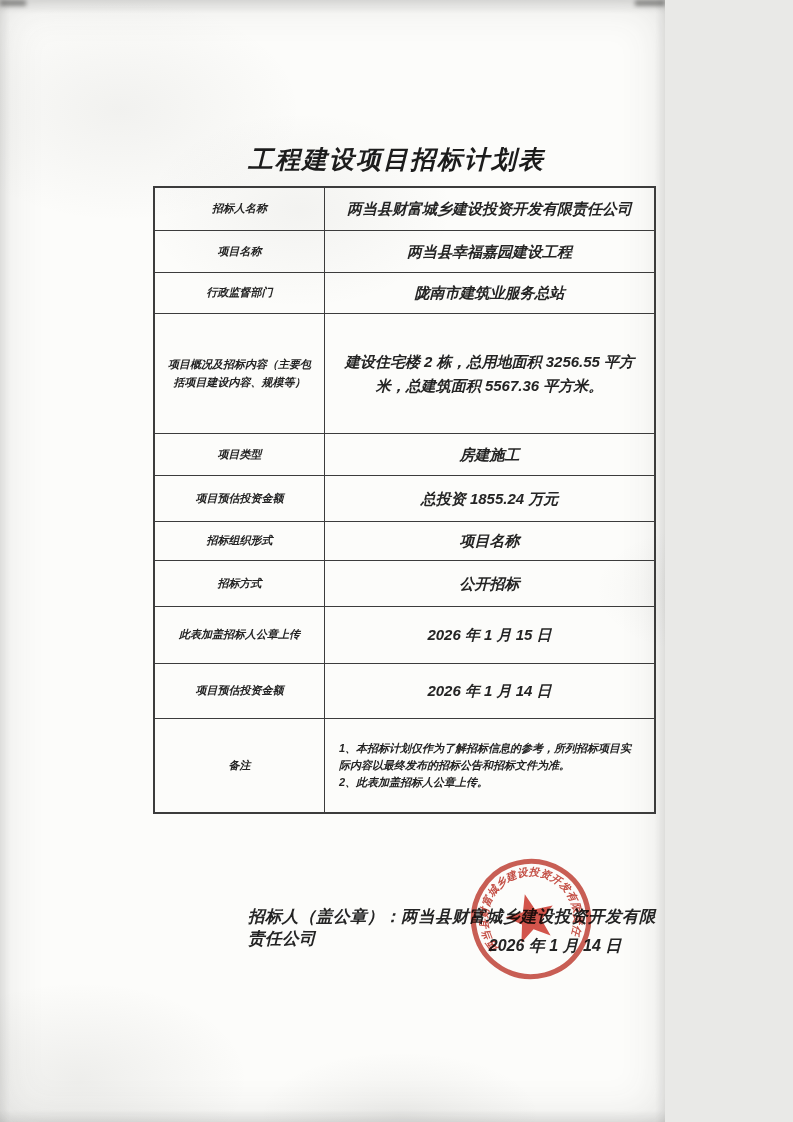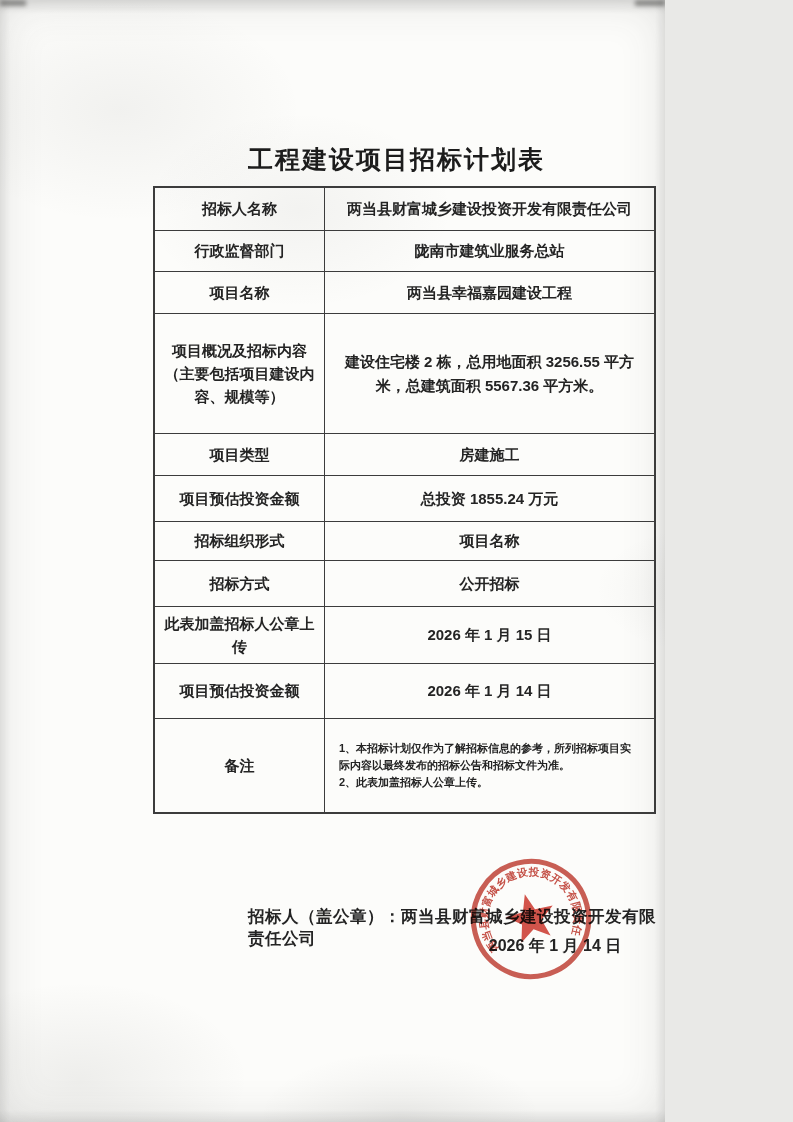--- a/index.html
+++ b/index.html
@@ -13,20 +13,21 @@
       radial-gradient(260px 160px at 120px 110px, rgba(70,70,65,.06), transparent 70%),
       radial-gradient(150px 90px  at 700px 590px, rgba(70,70,65,.05), transparent 70%),
       radial-gradient(240px 140px at 80px 1080px, rgba(70,70,65,.08), transparent 70%),
       radial-gradient(200px 90px  at 400px 1115px, rgba(70,70,65,.07), transparent 70%),
       linear-gradient(180deg, rgba(0,0,0,.10) 0, rgba(0,0,0,0) 14px),
       linear-gradient(0deg,  rgba(0,0,0,.08) 0, rgba(0,0,0,0) 12px),
       linear-gradient(90deg, rgba(0,0,0,.07) 0, rgba(0,0,0,0) 10px),
       linear-gradient(270deg, rgba(0,0,0,.07) 0, rgba(0,0,0,0) 10px),
       #fcfcfa;
     box-shadow: inset 0 0 45px rgba(60,60,55,.14);
+    font-style: italic;
   }
   .corner-mark { position:absolute; background:rgba(40,40,38,.45); filter:blur(2px); }
   .cm-tl { left:0; top:0; width:26px; height:6px; }
   .cm-tr { right:0; top:0; width:30px; height:6px; }
 
   .doc-title {
     position:absolute; left:0; top:143px; width:793px;
     text-align:center; font-size:25px; font-weight:bold;
     letter-spacing:2px; color:#1c1c1c;
     font-family:"Liberation Serif","DejaVu Serif",serif;
@@ -34,21 +35,21 @@
 
   .bid-table {
     position:absolute; left:153px; top:186px; width:503px;
     border:2px solid #3c3c3c; display:flex; flex-direction:column;
   }
   .tr { display:flex; border-bottom:1.6px solid #3c3c3c; }
   .tr:last-child { border-bottom:none; }
   .th {
     width:170px; flex:0 0 170px; border-right:1.6px solid #3c3c3c;
     display:flex; align-items:center; justify-content:center;
-    text-align:center; font-weight:bold; font-size:15px; line-height:1.55;
+    text-align:center; font-weight:bold; font-size:11px; line-height:1.55;
     padding:4px 9px; color:#242424;
   }
   .td {
     flex:1; display:flex; align-items:center; justify-content:center;
     text-align:center; font-weight:bold; font-size:15px; line-height:1.6;
     padding:4px 14px; white-space:pre-line; color:#242424;
   }
   .td.gap { line-height:2.4; }
   .td.left { justify-content:flex-start; text-align:left; line-height:1.55; font-size:11px; }
 
@@ -74,27 +75,27 @@
   <div class="corner-mark cm-tl"></div>
   <div class="corner-mark cm-tr"></div>
 
   <div class="doc-title">工程建设项目招标计划表</div>
 
   <div class="bid-table">
     <div class="tr" style="height:43px">
       <div class="th">招标人名称</div>
       <div class="td">两当县财富城乡建设投资开发有限责任公司</div>
     </div>
+    <div class="tr" style="height:42px">
+      <div class="th">项目名称</div>
+      <div class="td">两当县幸福嘉园建设工程</div>
+    </div>
     <div class="tr" style="height:41px">
       <div class="th">行政监督部门</div>
       <div class="td">陇南市建筑业服务总站</div>
-    </div>
-    <div class="tr" style="height:42px">
-      <div class="th">项目名称</div>
-      <div class="td">两当县幸福嘉园建设工程</div>
     </div>
     <div class="tr" style="height:120px">
       <div class="th">项目概况及招标内容（主要包括项目建设内容、规模等）</div>
       <div class="td">建设住宅楼 2 栋，总用地面积 3256.55 平方米，总建筑面积 5567.36 平方米。</div>
     </div>
     <div class="tr" style="height:42px">
       <div class="th">项目类型</div>
       <div class="td">房建施工</div>
     </div>
     <div class="tr" style="height:46px">

